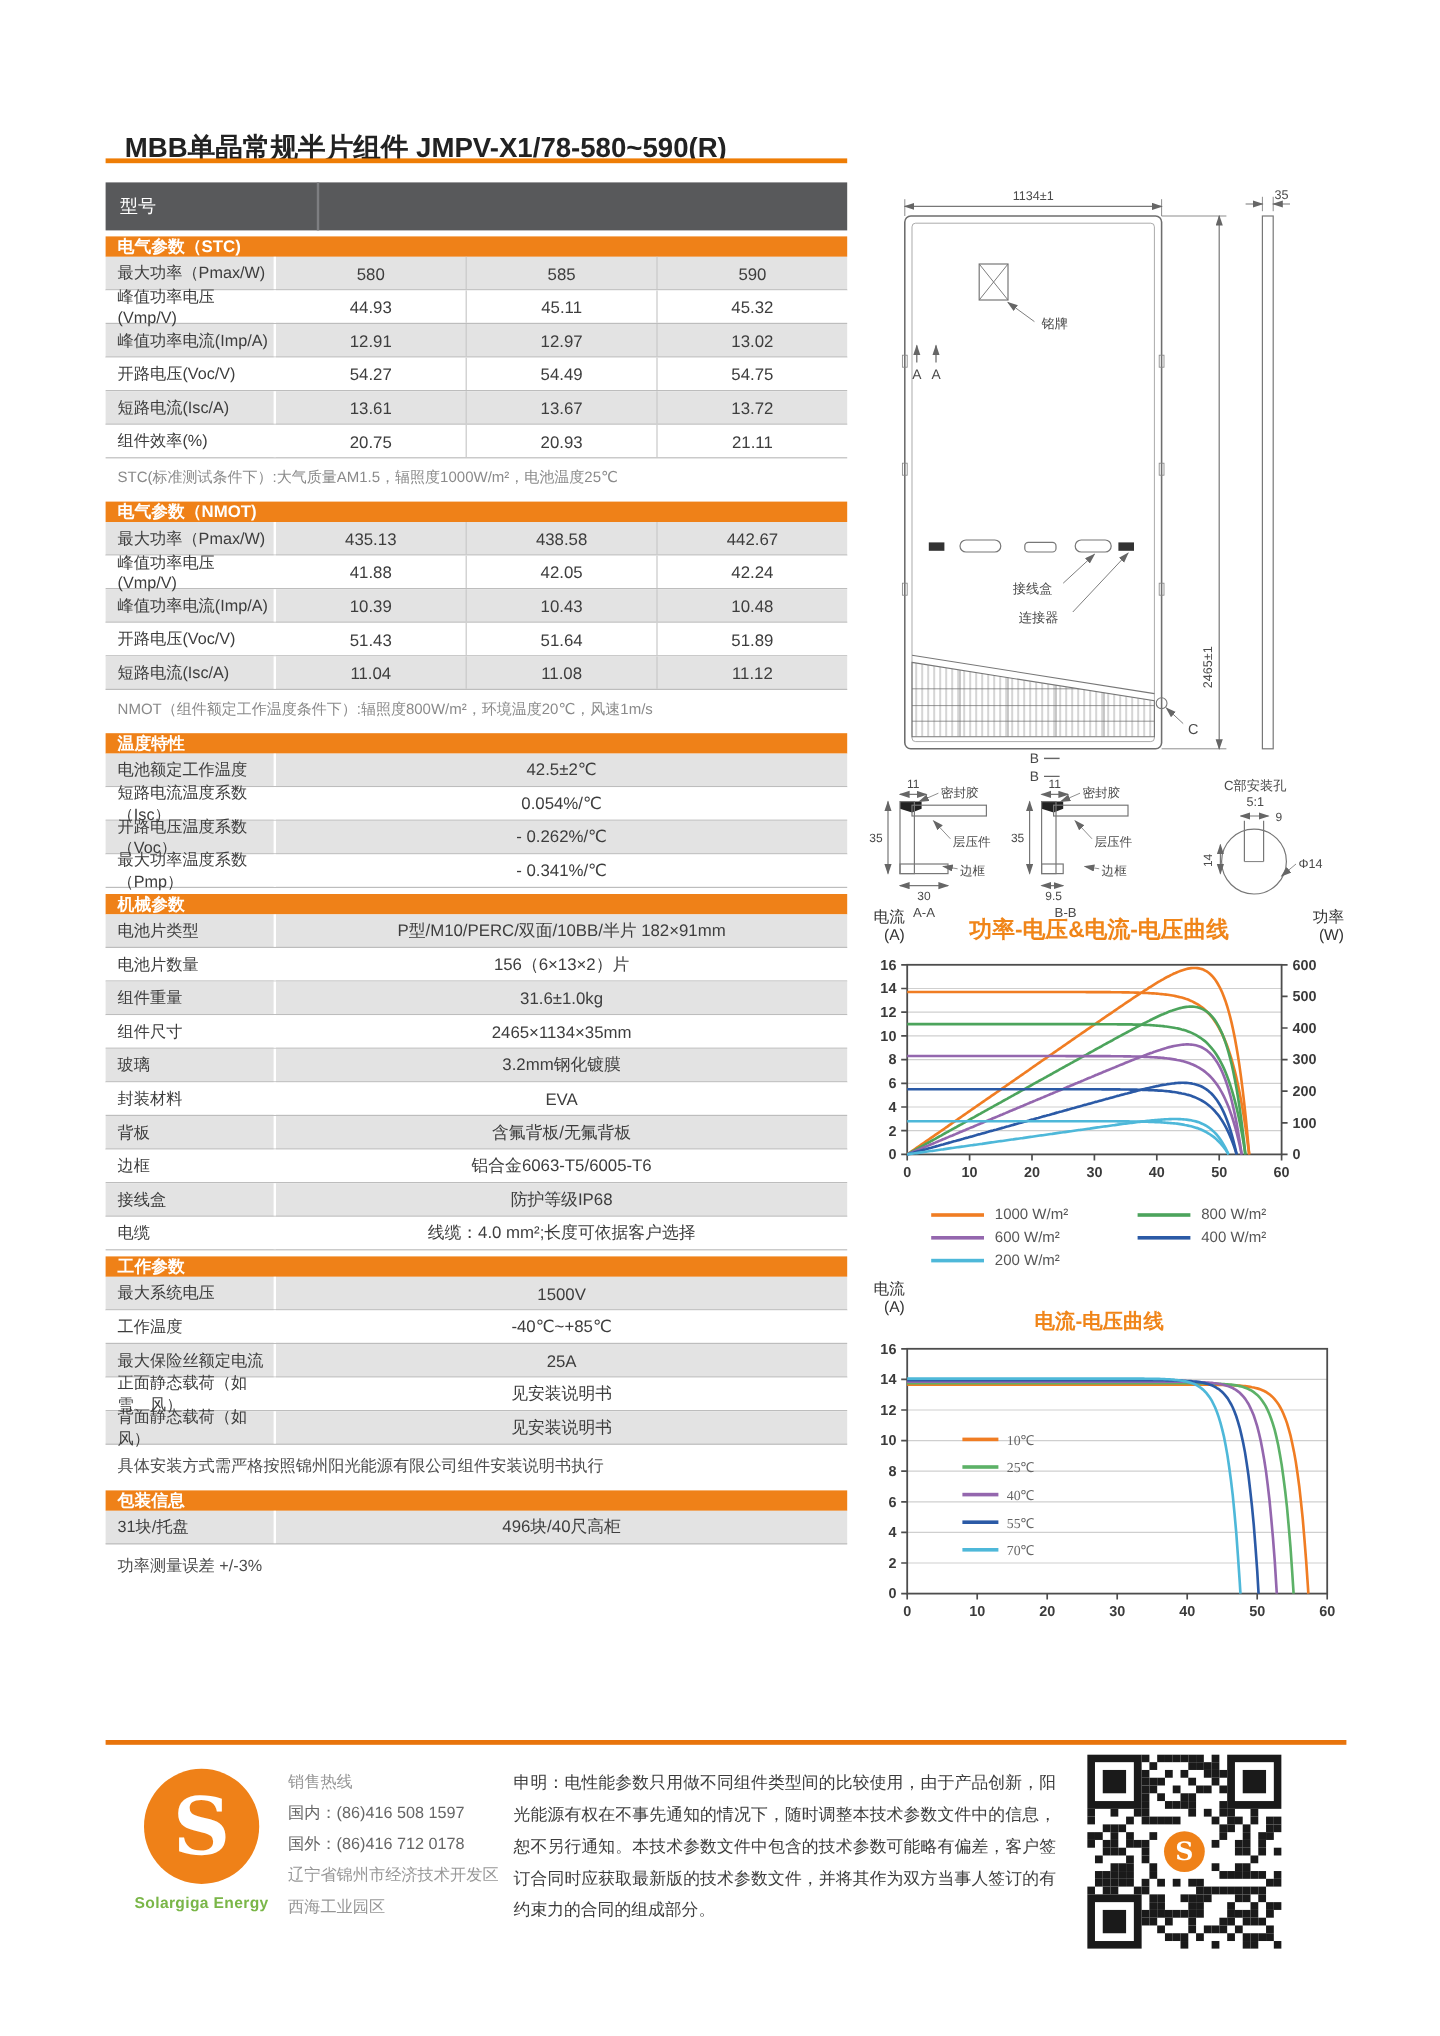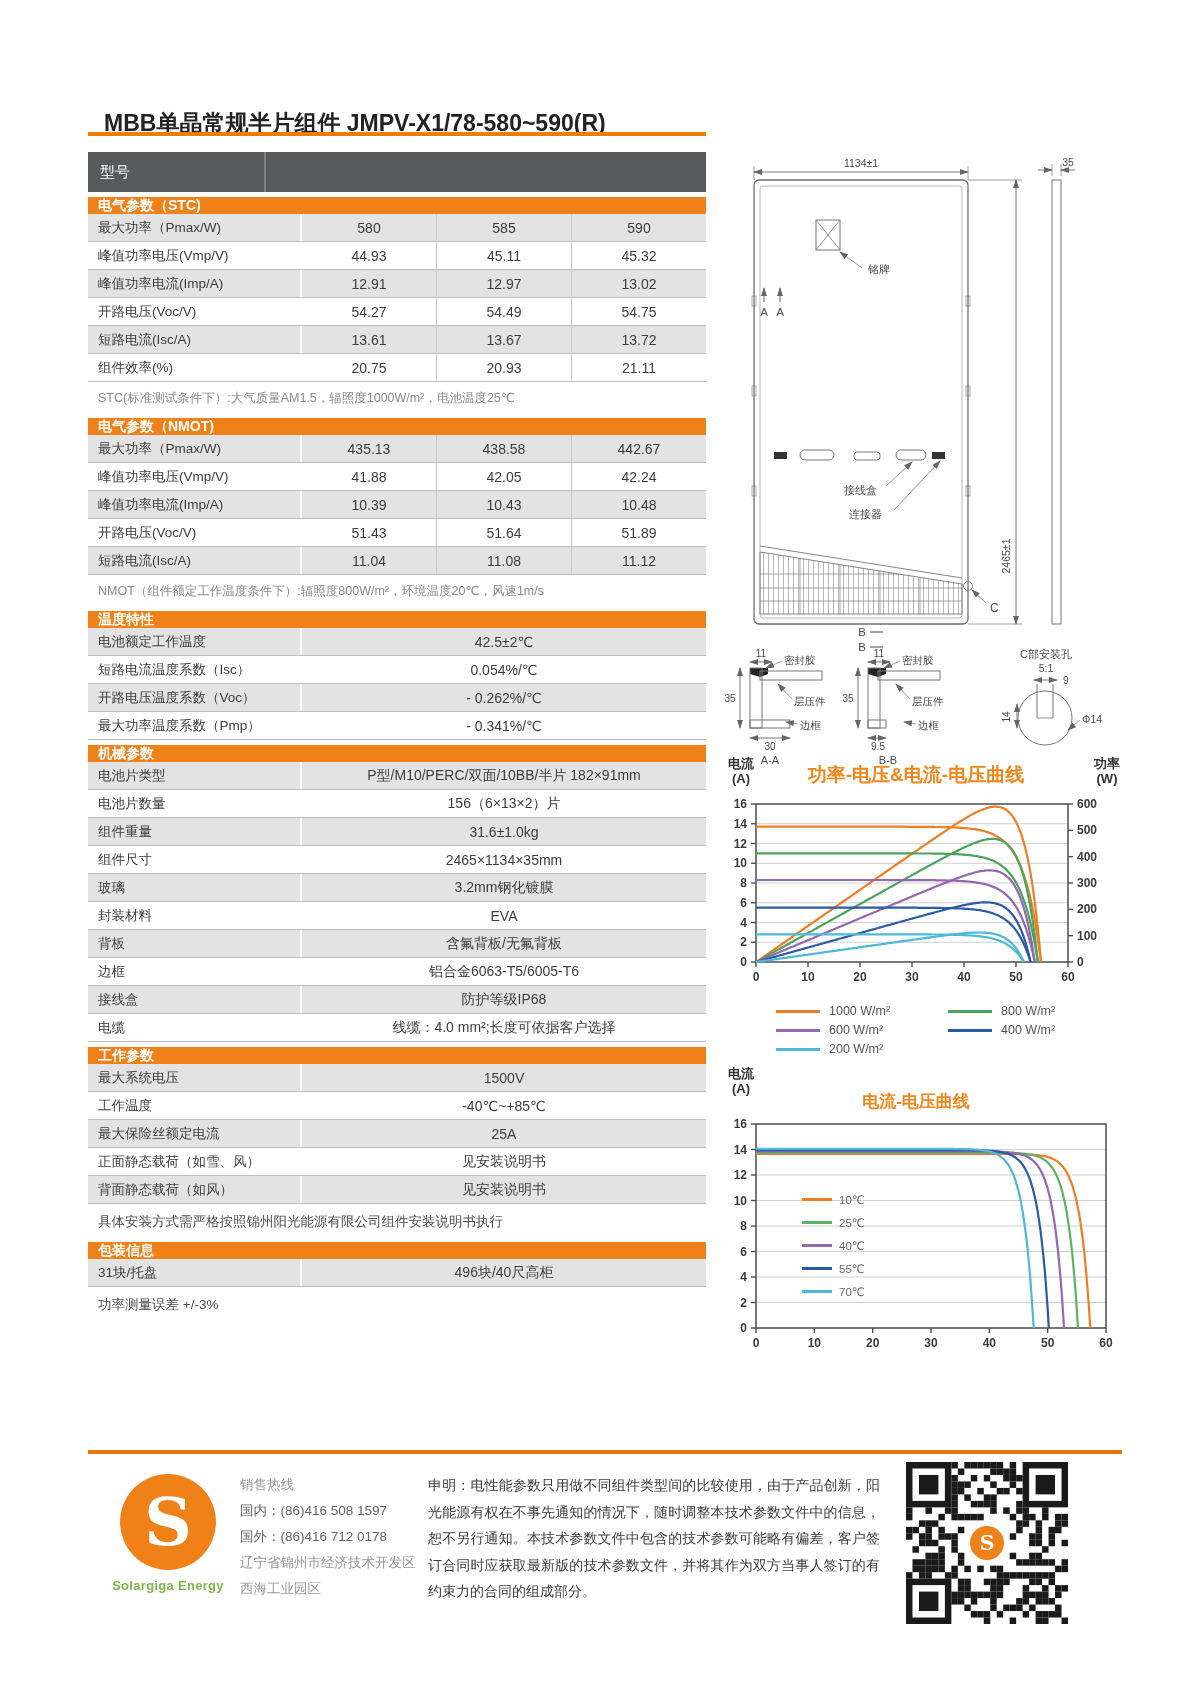--- a/index.html
+++ b/index.html
@@ -13,45 +13,45 @@
   .left-col{position:absolute;left:88px;top:152px;width:618px;}
   .model-row{display:flex;height:40px;background:#58595B;color:#fff;align-items:center;}
   .model-label{width:178px;padding-left:12px;font-size:15px;box-sizing:border-box;
                border-right:2px solid #7d7e81;height:100%;display:flex;align-items:center;}
   .model-value{flex:1;text-align:center;font-size:20px;letter-spacing:.5px;}
 
   .bar{height:17px;background:#EF8118;color:#fff;font-size:14px;font-weight:700;
        display:flex;align-items:center;padding-left:10px;margin-top:5px;}
   .trow{display:flex;align-items:stretch;height:27px;font-size:13.5px;color:#3d3d3d;
         border-bottom:1px solid #bdbdbd;}
-  .tlabel{width:214px;display:flex;align-items:center;padding-left:10px;box-sizing:border-box;
+  .tlabel{width:142px;display:flex;align-items:center;padding-left:10px;box-sizing:border-box;
           border-right:2px solid #fff;}
   .tval{flex:1;display:flex;align-items:center;justify-content:center;border-right:1px solid #c9c9c9;font-size:14px;}
   .trow .tval:last-child{border-right:none;}
   .shade{background:#E3E3E3;}
   .rowwhite{background:#fff;}
   .note{font-size:12.5px;color:#8a8a8a;padding:8px 0 6px 10px;}
   .note-dark{font-size:13.5px;color:#4c4c4c;padding:9px 0 6px 10px;}
 
   .drawing{position:absolute;left:716px;top:156px;width:408px;height:612px;}
   .drawing svg text{fill:#4a4a4a;}
 
   .chart1{position:absolute;left:710px;top:756px;width:412px;}
   .chart2{position:absolute;left:710px;top:1066px;width:412px;}
   .chart-head{position:relative;height:42px;}
   .chart2 .chart-head{height:52px;}
-  .axis-corner{position:absolute;font-size:13px;font-weight:700;color:#333;line-height:15px;text-align:center;white-space:pre-line;}
+  .axis-corner{position:absolute;font-size:13px;font-weight:400;color:#333;line-height:15px;text-align:right;white-space:pre-line;}
   .chart-title{position:absolute;left:0;right:0;text-align:center;font-size:19px;font-weight:700;color:#F08519;}
   .chart2 .chart-title{font-size:17px;top:24px;}
   .legend1{margin-top:6px;margin-left:66px;font-size:12.5px;color:#555;}
   .lrow{display:flex;margin-bottom:5px;}
   .litem{display:flex;align-items:center;width:172px;}
   .sw{width:44px;height:3px;margin-right:9px;display:inline-block;}
   .legend2{position:absolute;left:92px;top:122px;}
-  .l2item{display:flex;align-items:center;height:23px;font-size:11.5px;color:#666;}
+  .l2item{display:flex;align-items:center;height:23px;font-size:11.5px;color:#666;font-family:Liberation Serif, serif;}
   .sw2{width:30px;height:3px;margin-right:7px;display:inline-block;}
 
   .footer-rule{position:absolute;left:88px;top:1450px;width:1034px;height:4px;background:#E8740C;}
   .logo{position:absolute;left:112px;top:1474px;width:112px;text-align:center;}
   .logo-circle{width:96px;height:96px;border-radius:50%;background:#EF8118;color:#fff;
                display:flex;align-items:center;justify-content:center;
                font-size:66px;font-weight:700;margin:0 auto;font-family:"DejaVu Serif",serif;}
   .brand{margin-top:8px;color:#7AB648;font-size:13px;font-weight:700;letter-spacing:.3px;}
   .contact{position:absolute;left:240px;top:1472px;width:180px;font-size:13.5px;color:#979797;line-height:26px;}
   .c-strong{color:#666;}

